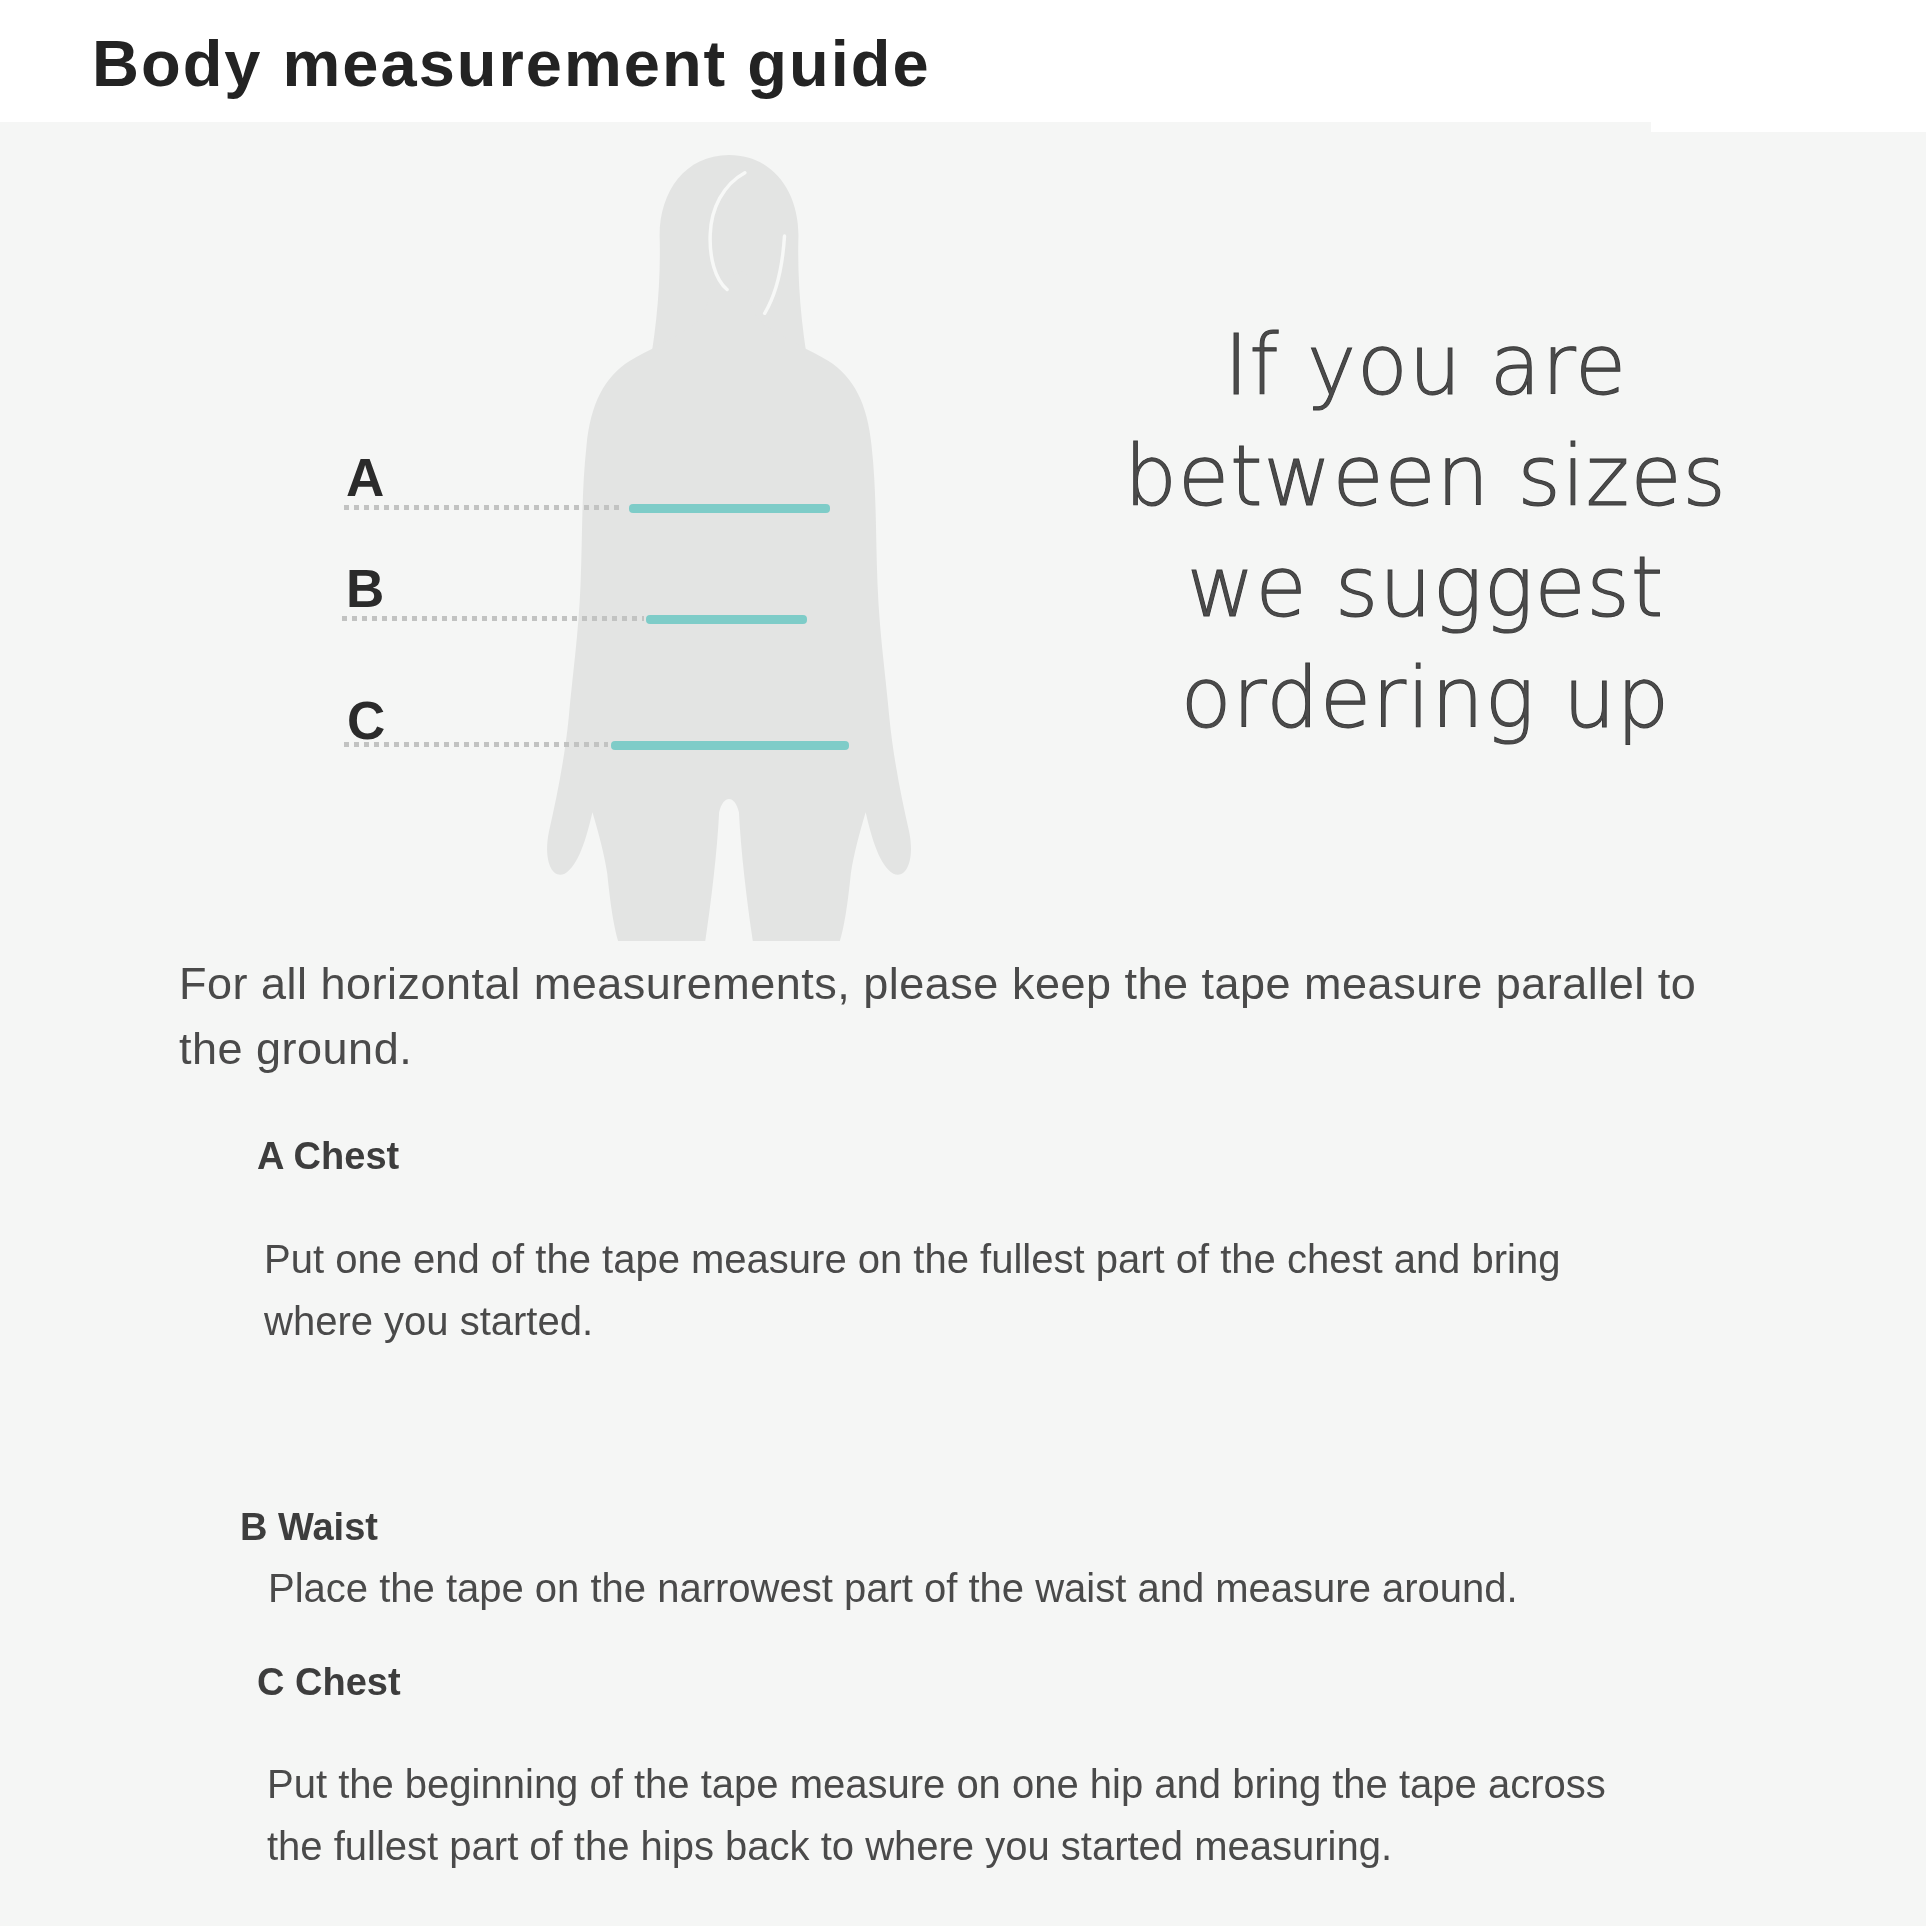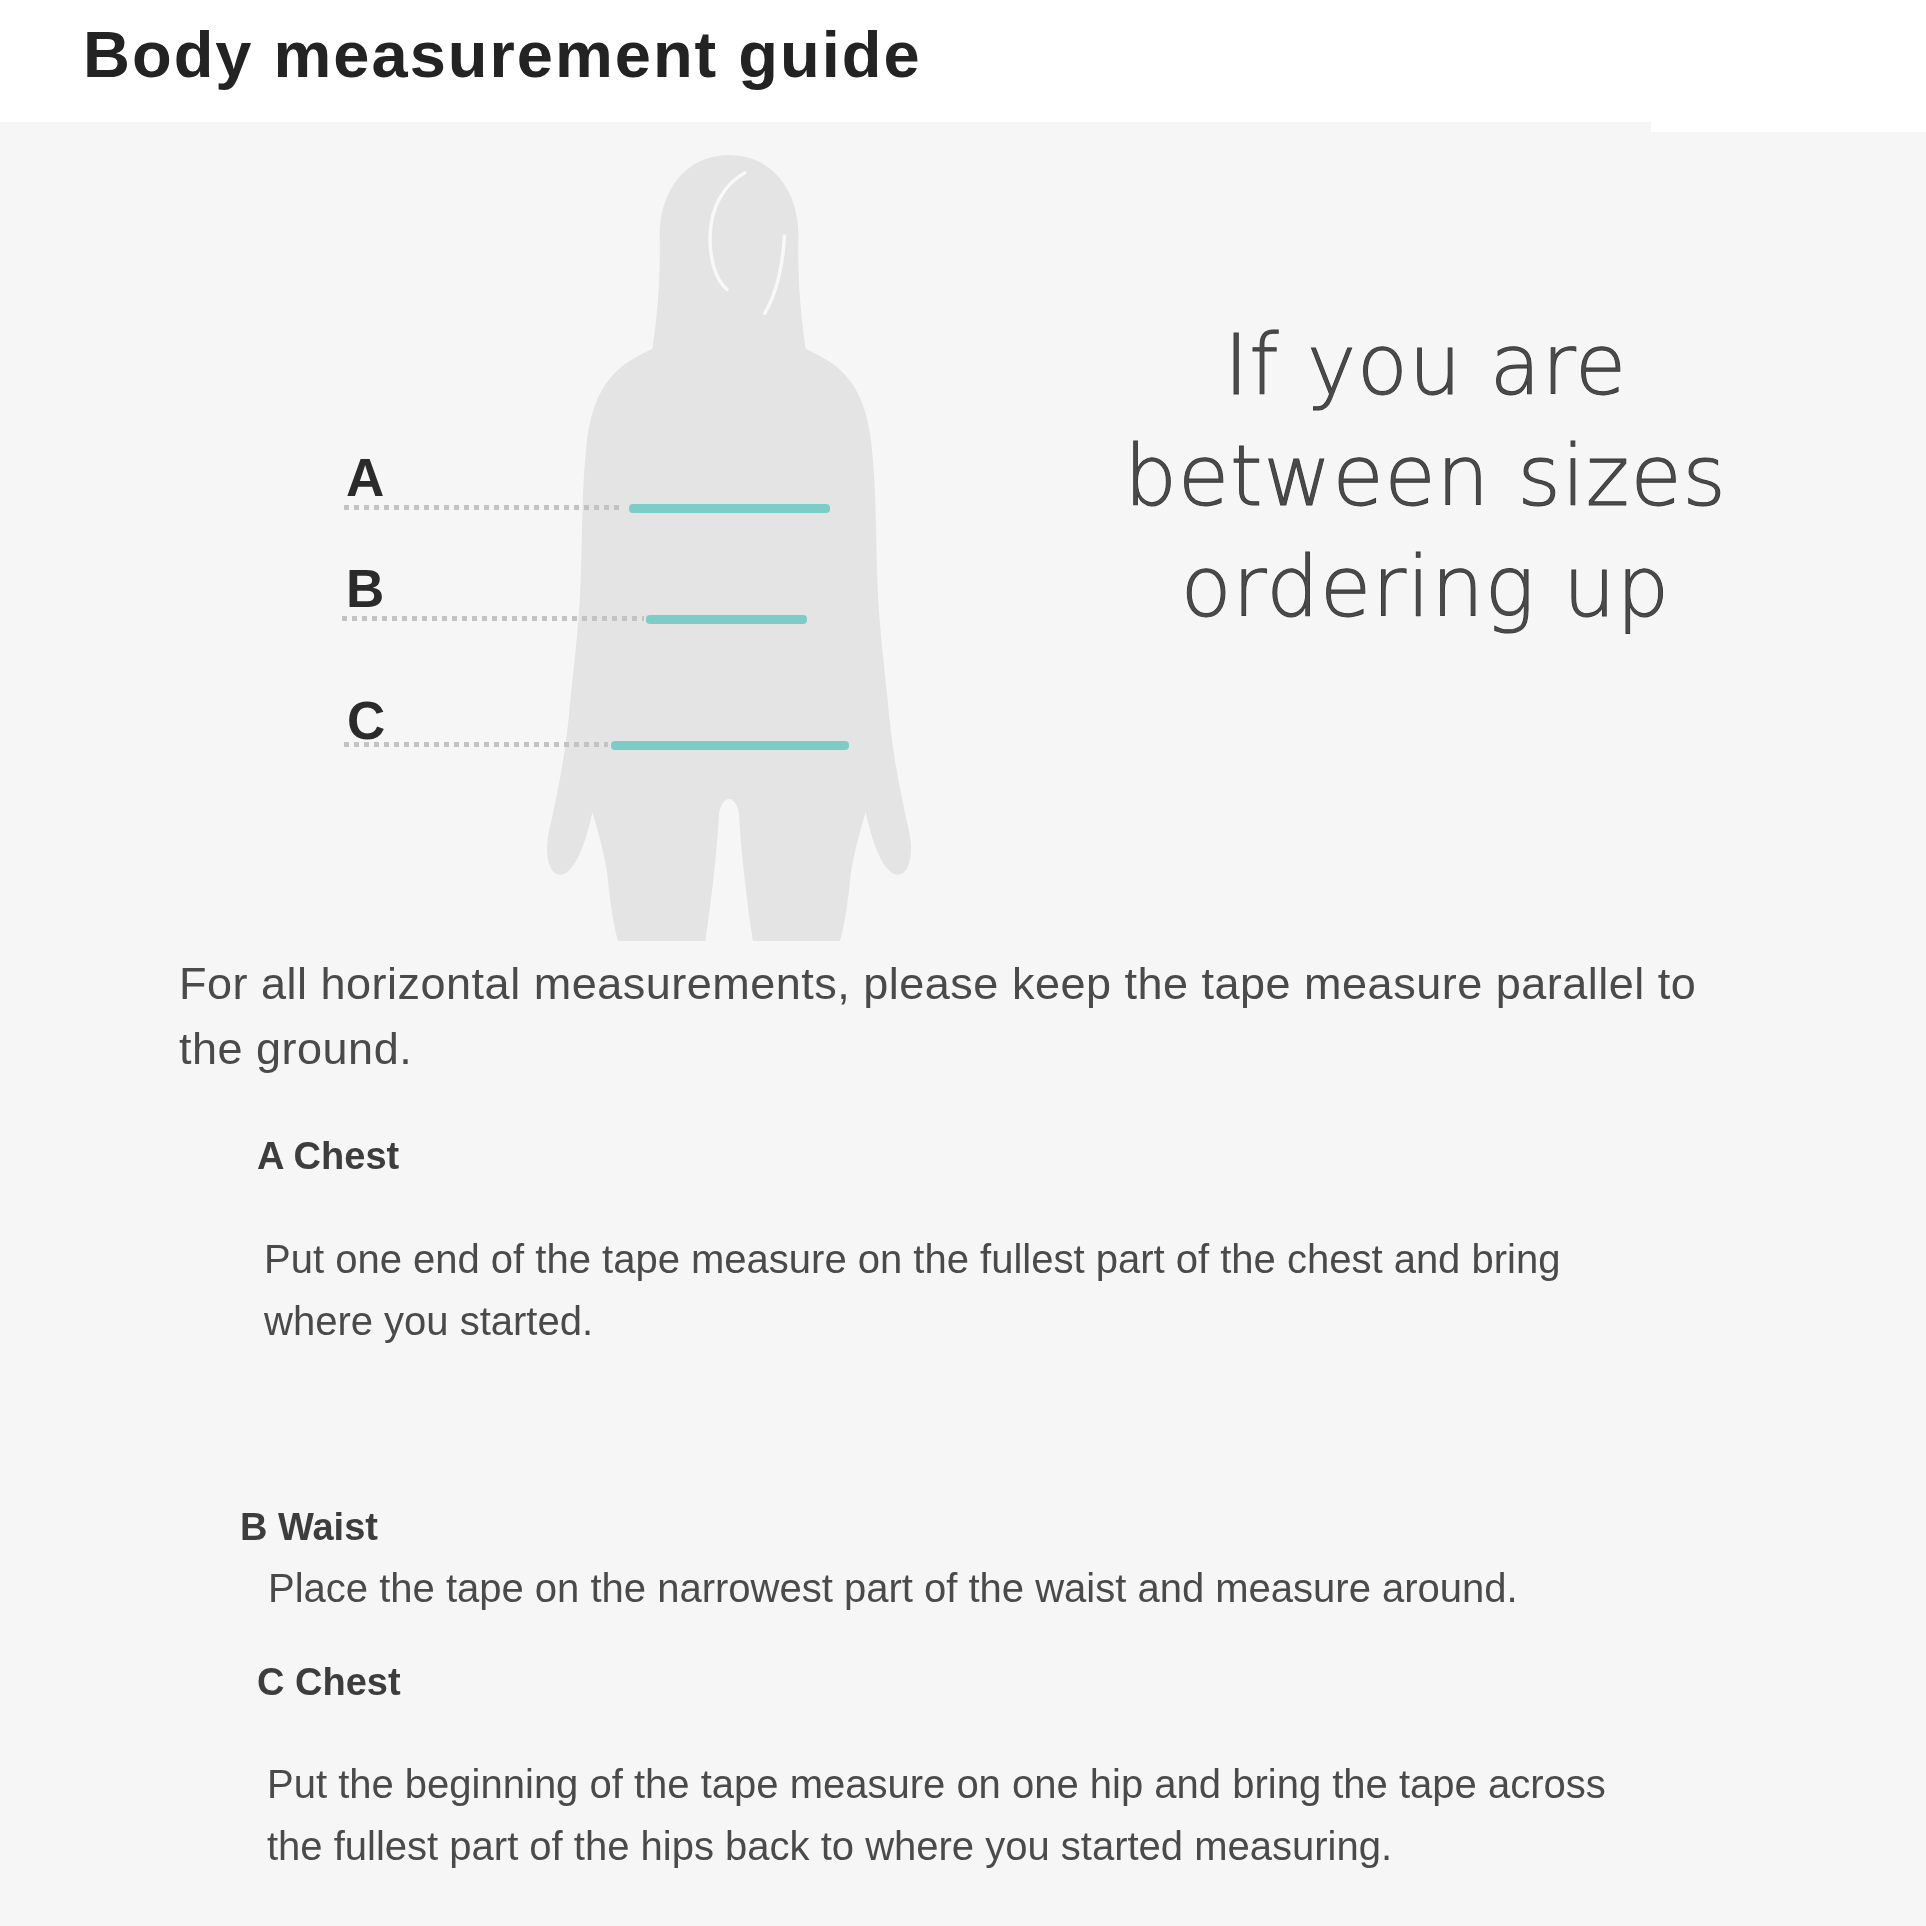--- a/index.html
+++ b/index.html
@@ -1,21 +1,21 @@
 <!DOCTYPE html>
 <html><head>
 <meta charset="utf-8">
 <style>
   html,body{margin:0;padding:0;background:#ffffff;}
   .page{
     position:relative;width:1927px;height:1927px;background:#ffffff;overflow:hidden;
     font-family:"Liberation Sans",sans-serif;color:#4a4a4a;
   }
   .title{
-    position:absolute;left:80px;top:14px;margin:3px;
+    position:absolute;left:80px;top:14px;margin:12px;
     font-size:65px;font-weight:700;letter-spacing:2px;color:#232323;white-space:nowrap;
   }
   .panel{
     position:absolute;left:0;top:122px;width:1927px;height:1805px;background:#f5f6f5;
   }
   .notch{position:absolute;left:1651px;top:0;width:275px;height:10px;background:#ffffff;}
   .silhouette{position:absolute;left:535px;top:17px;width:396px;height:802px;}
   .marker{
     position:absolute;font-size:53px;font-weight:600;color:#2b2b2b;line-height:1.2;
   }
@@ -96,20 +96,21 @@
     <div class="dots dots-b"></div>
     <div class="dots dots-c"></div>
 
     <div class="tape tape-a"></div>
     <div class="tape tape-b"></div>
     <div class="tape tape-c"></div>
 
     <div class="promo">
       <div class="line">If you are</div>
       <div class="line">between sizes</div>
+      <div class="line">we suggest</div>
       <div class="line">ordering up</div>
     </div>
 
     <div class="intro">
       <div class="line">For all horizontal measurements, please keep the tape measure parallel to</div>
       <div class="line">the ground.</div>
     </div>
 
     <h2 class="sec-heading h-chest">A Chest</h2>
     <div class="sec-body p-chest">

